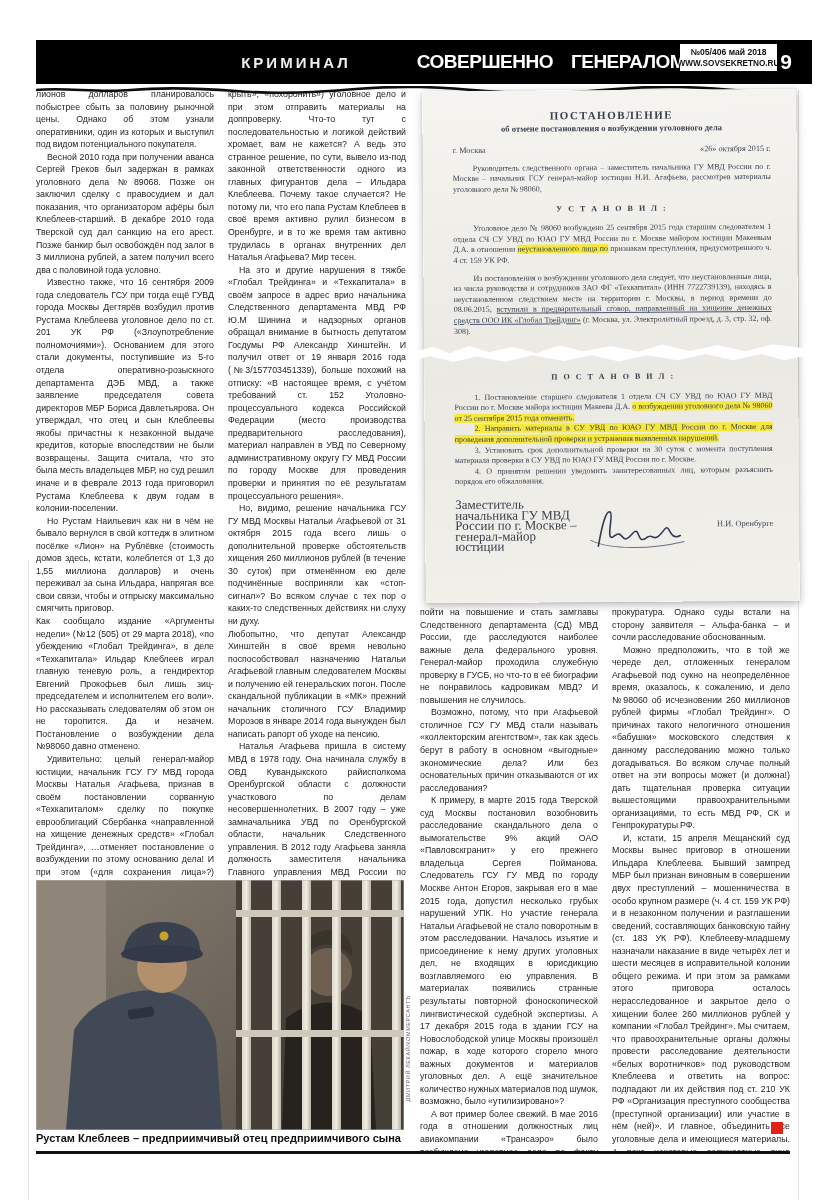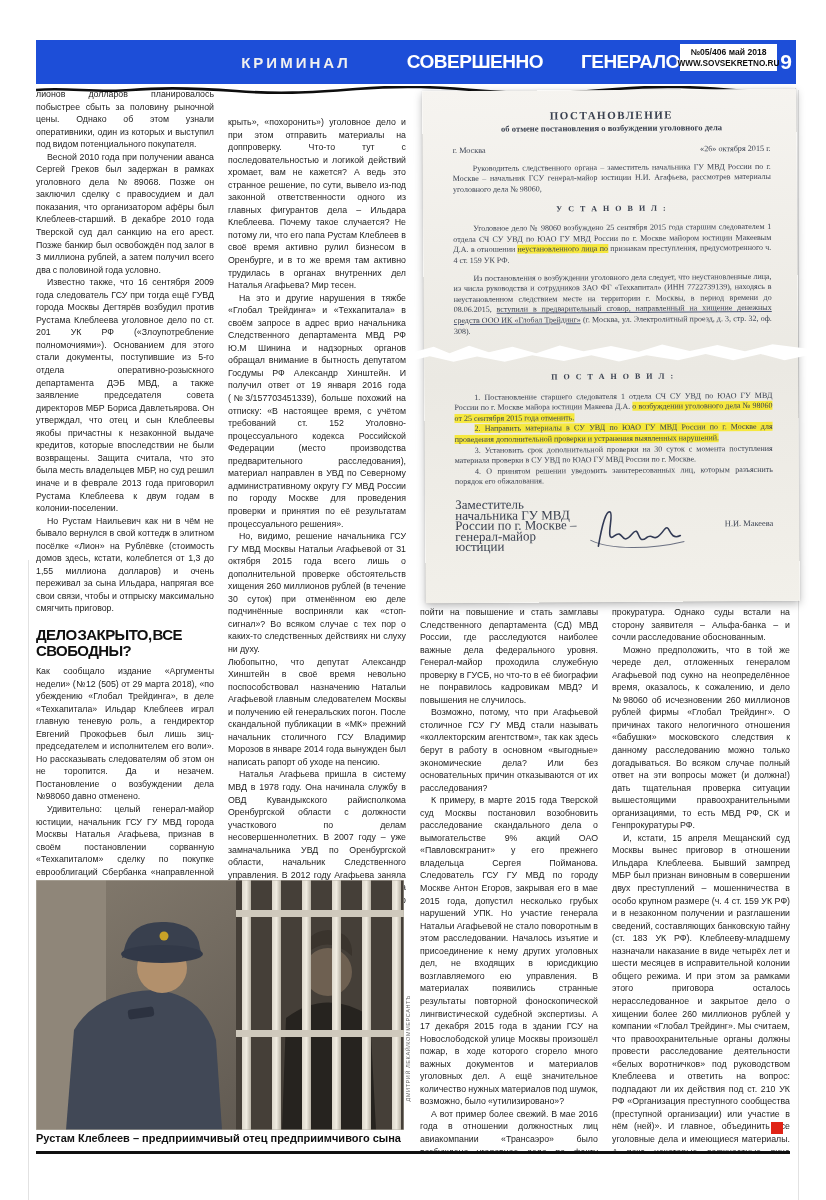--- a/index.html
+++ b/index.html
@@ -1,40 +1,40 @@
 <!DOCTYPE html>
 <html><head>
 <meta charset="utf-8">
 <style>
   html,body{margin:0;padding:0;background:#ffffff;}
   .page{position:relative;width:826px;height:1200px;background:#ffffff;overflow:hidden;
         font-family:"Liberation Sans",sans-serif;color:#1d1d1d;}
   .edge{position:absolute;background:#e2e2e2;}
   
-  .masthead{position:absolute;left:36px;top:40px;width:760px;height:44px;background:#1d4ed8;}
+  .masthead{position:absolute;left:36px;top:40px;width:760px;height:44px;background:#000000;padding-left:16px;}
   .rubric{position:absolute;left:170px;top:0;width:180px;height:100%;display:flex;align-items:center;justify-content:center;
           color:#f0f0f0;font-weight:bold;font-size:15px;letter-spacing:3px;}
-  .brand{position:absolute;left:390px;top:0;width:250px;height:100%;display:flex;align-items:center;justify-content:center;gap:19px;
+  .brand{position:absolute;left:390px;top:0;width:250px;height:100%;display:flex;align-items:center;justify-content:center;gap:9px;
          color:#ffffff;font-weight:bold;font-size:19px;letter-spacing:-0.5px;white-space:nowrap;}
   .issue-box{position:absolute;left:644px;top:4px;width:97px;height:27px;background:#ffffff;color:#111;
              display:flex;flex-direction:column;align-items:center;justify-content:center;line-height:11px;}
   .issue-box .l1{font-size:8.6px;font-weight:bold;}
   .issue-box .l2{font-size:8.2px;font-weight:bold;}
   .pagenum{position:absolute;left:740px;top:0;width:20px;height:100%;display:flex;align-items:center;justify-content:center;
            color:#fff;font-size:21px;font-weight:bold;}
   .torn{position:absolute;left:36px;top:86px;}
   
   .col{position:absolute;width:178px;font-size:8.8px;line-height:12.55px;text-align:justify;overflow:hidden;
        word-spacing:-0.3px;}
   .col p{margin:0;text-indent:11px;}
   .col p.noind{text-indent:0;}
   .xhead{font-size:15px;font-weight:bold;letter-spacing:-0.6px;word-spacing:-2.5px;line-height:16px;
          margin:12px 0 6px 0;color:#0f0f0f;text-align:left;text-indent:0;}
   #col1{left:36px;top:88px;height:789px;}
-  #col2{left:228px;top:88px;height:789px;margin-top:28px;}
+  #col2{left:228px;top:88px;height:789px;}
   #col3{left:420px;top:606px;height:546px;}
   #col4{left:612px;top:606px;height:546px;}
   
   .docwrap{position:absolute;left:424px;top:90px;width:374px;height:512px;}
   .paper{width:100%;height:100%;box-sizing:border-box;transform:rotate(-0.4deg);
          background:linear-gradient(178deg,#f6f4f0 0%,#ebe9e3 55%,#f2f0ea 100%);
          box-shadow:0 3px 9px rgba(0,0,0,0.28),0 0 2px rgba(0,0,0,0.15);
          padding:20px 26px 14px 30px;
          font-family:"Liberation Serif",serif;font-size:8px;line-height:10.6px;color:#3a4150;text-align:justify;}
   .paper p{margin:0;text-indent:20px;}
@@ -87,21 +87,20 @@
   </div>
   <svg class="torn" width="760" height="10" viewBox="0 0 760 10">
     <path d="M0,4 C30,1 60,7 95,4 S160,2 200,5 S270,7 320,3 S400,1 450,5 S530,7 580,3 S660,1 710,5 S745,6 760,4" fill="none" stroke="#0d0d0d" stroke-width="2.6"></path>
   </svg>
 
   <div class="col" id="col1">
     <p class="noind">лионов долларов планировалось побыстрее сбыть за половину рыночной цены. Однако об этом узнали оперативники, один из которых и выступил под видом потенциального покупателя.</p>
     <p>Весной 2010 года при получении аванса Сергей Греков был задержан в рамках уголовного дела №89068. Позже он заключил сделку с правосудием и дал показания, что организатором афёры был Клеблеев-старший. В декабре 2010 года Тверской суд дал санкцию на его арест. Позже банкир был освобождён под залог в 3 миллиона рублей, а затем получил всего два с половиной года условно.</p>
     <p>Известно также, что 16 сентября 2009 года следователь ГСУ при тогда ещё ГУВД города Москвы Дегтярёв возбудил против Рустама Клеблеева уголовное дело по ст. 201 УК РФ («Злоупотребление полномочиями»). Основанием для этого стали документы, поступившие из 5-го отдела оперативно-розыскного департамента ДЭБ МВД, а также заявление председателя совета директоров МБР Бориса Давлетьярова. Он утверждал, что отец и сын Клеблеевы якобы причастны к незаконной выдаче кредитов, которые впоследствии не были возвращены. Защита считала, что это была месть владельцев МБР, но суд решил иначе и в феврале 2013 года приговорил Рустама Клеблеева к двум годам в колонии-поселении.</p>
     <p>Но Рустам Наильевич как ни в чём не бывало вернулся в свой коттедж в элитном посёлке «Лион» на Рублёвке (стоимость домов здесь, кстати, колеблется от 1,3 до 1,55 миллиона долларов) и очень переживал за сына Ильдара, напрягая все свои связи, чтобы и отпрыску максимально смягчить приговор.</p>
-    <div class="xhead">ДЕЛО ЗАКРЫТО, ВСЕ СВОБОДНЫ?</div>
     <p class="noind">Как сообщало издание «Аргументы недели» (№12 (505) от 29 марта 2018), «по убеждению «Глобал Трейдинга», в деле «Техкапитала» Ильдар Клеблеев играл главную теневую роль, а гендиректор Евгений Прокофьев был лишь зиц-председателем и исполнителем его воли». Но рассказывать следователям об этом он не торопится. Да и незачем. Постановление о возбуждении дела №98060 давно отменено.</p>
     <p>Удивительно: целый генерал-майор юстиции, начальник ГСУ ГУ МВД города Москвы Наталья Агафьева, признав в своём постановлении сорванную «Техкапиталом» сделку по покупке еврооблигаций Сбербанка «направленной на хищение денежных средств» «Глобал Трейдинга», …отменяет постановление о возбуждении по этому основанию дела! И при этом («для сохранения лица»?) отправляет дело на дополнительную проверку. Странное решение начальника московского следствия – отменить («за-</p>
   </div>
 
   <div class="col" id="col2">
     <p class="noind">крыть», «похоронить») уголовное дело и при этом отправить материалы на доппроверку. Что-то тут с последовательностью и логикой действий хромает, вам не кажется? А ведь это странное решение, по сути, вывело из-под законной ответственности одного из главных фигурантов дела – Ильдара Клеблеева. Почему такое случается? Не потому ли, что его папа Рустам Клеблеев в своё время активно рулил бизнесом в Оренбурге, и в то же время там активно трудилась в органах внутренних дел Наталья Агафьева? Мир тесен.</p>
     <p>На это и другие нарушения в тяжбе «Глобал Трейдинга» и «Техкапитала» в своём запросе в адрес врио начальника Следственного департамента МВД РФ Ю.М Шинина и надзорных органов обращал внимание в бытность депутатом Госдумы РФ Александр Хинштейн. И получил ответ от 19 января 2016 года (№3/157703451339), больше похожий на отписку: «В настоящее время, с учётом требований ст. 152 Уголовно-процессуального кодекса Российской Федерации (место производства предварительного расследования), материал направлен в УВД по Северному административному округу ГУ МВД России по городу Москве для проведения проверки и принятия по её результатам процессуального решения».</p>
     <p>Но, видимо, решение начальника ГСУ ГУ МВД Москвы Натальи Агафьевой от 31 октября 2015 года всего лишь о дополнительной проверке обстоятельств хищения 260 миллионов рублей (в течение 30 суток) при отменённом ею деле подчинённые восприняли как «стоп-сигнал»? Во всяком случае с тех пор о каких-то следственных действиях ни слуху ни духу.</p>
     <p class="noind">Любопытно, что депутат Александр Хинштейн в своё время невольно поспособствовал назначению Натальи Агафьевой главным следователем Москвы и получению ей генеральских погон. После скандальной публикации в «МК» прежний начальник столичного ГСУ Владимир Морозов в январе 2014 года вынужден был написать рапорт об уходе на пенсию.</p>
     <p>Наталья Агафьева пришла в систему МВД в 1978 году. Она начинала службу в ОВД Кувандыкского райисполкома Оренбургской области с должности участкового по делам несовершеннолетних. В 2007 году – уже замначальника УВД по Оренбургской области, начальник Следственного управления. В 2012 году Агафьева заняла должность заместителя начальника Главного управления МВД России по Центральному федеральному округу, а через два года возглавила Главное следственное управление ГУ МВД России по городу Москве.</p>
@@ -138,21 +137,21 @@
       <p><span>1. Постановление старшего следователя 1 отдела СЧ СУ УВД по ЮАО ГУ МВД России по г. Москве майора юстиции Макеева Д.А. </span><span class="hl">о возбуждении уголовного дела № 98060 от 25 сентября 2015 года отменить.</span></p>
       <p><span class="hl">2. Направить материалы в СУ УВД по ЮАО ГУ МВД России по г. Москве для проведения дополнительной проверки и устранения выявленных нарушений.</span></p>
       <p>3. Установить срок дополнительной проверки на 30 суток с момента поступления материала проверки в СУ УВД по ЮАО ГУ МВД России по г. Москве.</p>
       <p>4. О принятом решении уведомить заинтересованных лиц, которым разъяснить порядок его обжалования.</p>
       <div class="sign-row">
         <div class="sign-pos">Заместитель начальника ГУ МВД России по г. Москве – генерал-майор юстиции</div>
         <svg width="120" height="46" viewBox="0 0 120 46">
           <path d="M18,40 C22,18 26,4 30,6 C34,8 24,38 34,30 C44,22 40,42 52,28 C60,18 56,40 66,32 C74,26 72,40 84,24 C90,16 88,36 100,30" fill="none" stroke="#323a55" stroke-width="1.6" stroke-linecap="round"></path>
           <path d="M10,34 C30,44 70,44 104,36" fill="none" stroke="#323a55" stroke-width="1" opacity="0.7"></path>
         </svg>
-        <div class="sign-name">Н.И. Макеева</div>
+        <div class="sign-name">Н.И. Оренбурге</div>
       </div>
     </div>
   </div>
 
   <svg class="photo" viewBox="0 0 368 250">
     <defs>
       <linearGradient id="bg" x1="0" y1="0" x2="1" y2="1">
         <stop offset="0" stop-color="#847b6e"></stop>
           <stop offset="1" stop-color="#57514a"></stop>
       </linearGradient>

